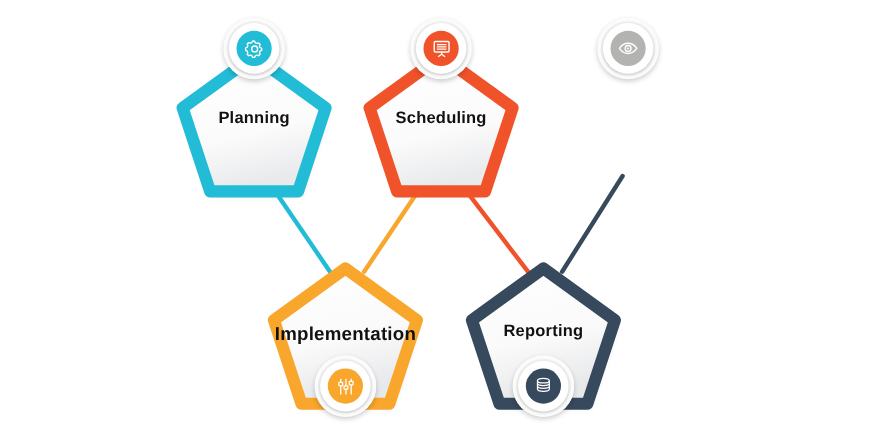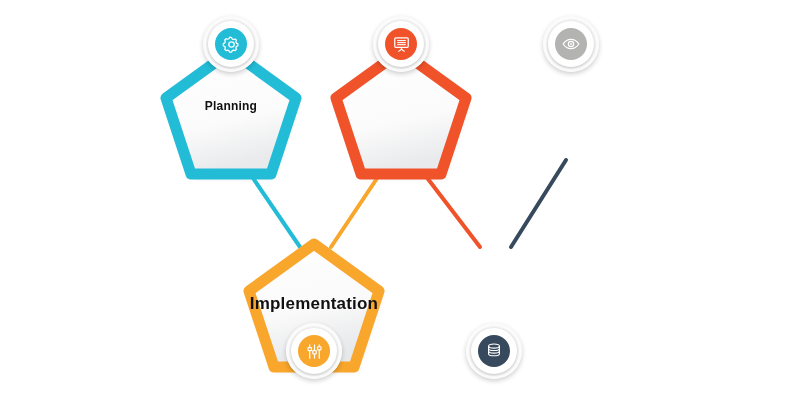--- a/index.html
+++ b/index.html
@@ -69,21 +69,21 @@
           <stop offset="65%" stop-color="#fbfbfb"></stop>
           <stop offset="100%" stop-color="#e9eaec"></stop>
         </linearGradient>
         <filter id="sh1" x="-30%" y="-30%" width="170%" height="170%">
           <feDropShadow dx="2" dy="3" stdDeviation="3" flood-color="#9aa0a6" flood-opacity="0.35"></feDropShadow>
         </filter>
       </defs>
       <polygon points="72,16 137,63 112,139 32,139 7,63" fill="url(#fillPlan)" filter="url(#sh1)"></polygon>
       <polygon points="72,16 137,63 112,139 32,139 7,63" fill="none" stroke="#22bcd6" stroke-width="11" stroke-linejoin="round"></polygon>
     </svg>
-    <div class="node-label" style="top:64px;font-size:12px;">Planning</div>
+    <div class="node-label" style="top:64px;font-size:15px;">Planning</div>
   </div>
   <div class="badge badge-outer" style="left:203px;top:16px;width:56px;height:56px;">
     <div class="badge-ring" style="left:5px;top:5px;width:46px;height:46px;"></div>
     <div class="badge-disc" style="left:12px;top:12px;width:32px;height:32px;background:#22bcd6;">
       <svg width="19" height="19" viewBox="0 0 24 24">
         <path d="M12 3.2 13 5.1a7 7 0 0 1 1.6.66l2-.7 1.6 1.6-.7 2c.28.5.5 1.04.66 1.6l1.9 1v2.3l-1.9 1a7 7 0 0 1-.66 1.6l.7 2-1.6 1.6-2-.7c-.5.28-1.04.5-1.6.66l-1 1.9H9.7l-1-1.9a7 7 0 0 1-1.6-.66l-2 .7-1.6-1.6.7-2a7 7 0 0 1-.66-1.6l-1.9-1V10.9l1.9-1c.16-.56.38-1.1.66-1.6l-.7-2 1.6-1.6 2 .7c.5-.28 1.04-.5 1.6-.66l1-1.9z" fill="none" stroke="#ffffff" stroke-width="1.6" stroke-linejoin="round"></path>
         <circle cx="12" cy="12" r="3.4" fill="none" stroke="#ffffff" stroke-width="1.6"></circle>
       </svg>
     </div>
   </div>
@@ -93,20 +93,21 @@
       <defs>
         <linearGradient id="fillSched" x1="0" y1="0" x2="0.25" y2="1">
           <stop offset="0%" stop-color="#ffffff"></stop>
           <stop offset="65%" stop-color="#fbfbfb"></stop>
           <stop offset="100%" stop-color="#e9eaec"></stop>
         </linearGradient>
       </defs>
       <polygon points="72,16 137,63 112,139 32,139 7,63" fill="url(#fillSched)" filter="url(#sh1)"></polygon>
       <polygon points="72,16 137,63 112,139 32,139 7,63" fill="none" stroke="#f0532a" stroke-width="11" stroke-linejoin="round"></polygon>
     </svg>
+    <div class="node-label" style="top:64px;font-size:15px;">Scheduling</div>
   </div>
   <div class="badge badge-outer" style="left:373px;top:16px;width:56px;height:56px;">
     <div class="badge-ring" style="left:5px;top:5px;width:46px;height:46px;"></div>
     <div class="badge-disc" style="left:12px;top:12px;width:32px;height:32px;background:#f0532a;">
       <svg width="19" height="19" viewBox="0 0 24 24">
         <rect x="3.5" y="3.5" width="17" height="12" rx="1.2" fill="none" stroke="#ffffff" stroke-width="1.6"></rect>
         <line x1="6.5" y1="7" x2="17.5" y2="7" stroke="#ffffff" stroke-width="1.4"></line>
         <line x1="6.5" y1="9.6" x2="17.5" y2="9.6" stroke="#ffffff" stroke-width="1.4"></line>
         <line x1="6.5" y1="12.2" x2="17.5" y2="12.2" stroke="#ffffff" stroke-width="1.4"></line>
         <line x1="12" y1="15.5" x2="12" y2="18" stroke="#ffffff" stroke-width="1.5"></line>
@@ -148,20 +149,34 @@
         <line x1="6" y1="3" x2="6" y2="21" stroke="#ffffff" stroke-width="1.5"></line>
         <line x1="12" y1="3" x2="12" y2="21" stroke="#ffffff" stroke-width="1.5"></line>
         <line x1="18" y1="3" x2="18" y2="21" stroke="#ffffff" stroke-width="1.5"></line>
         <rect x="3.8" y="7" width="4.4" height="4" rx="0.8" fill="#f8a62c" stroke="#ffffff" stroke-width="1.5"></rect>
         <rect x="9.8" y="11" width="4.4" height="4" rx="0.8" fill="#f8a62c" stroke="#ffffff" stroke-width="1.5"></rect>
         <rect x="15.8" y="6" width="4.4" height="4" rx="0.8" fill="#f8a62c" stroke="#ffffff" stroke-width="1.5"></rect>
       </svg>
     </div>
   </div>
 
+  <div class="node" style="left:422px;top:228px;width:144px;height:148px;">
+    <svg class="penta-svg" width="144" height="150" viewBox="0 0 144 150">
+      <defs>
+        <linearGradient id="fillRep" x1="0" y1="0" x2="0.25" y2="1">
+          <stop offset="0%" stop-color="#ffffff"></stop>
+          <stop offset="60%" stop-color="#fafafa"></stop>
+          <stop offset="100%" stop-color="#e7e8ea"></stop>
+        </linearGradient>
+      </defs>
+      <polygon points="72,16 137,63 112,139 32,139 7,63" fill="url(#fillRep)" filter="url(#sh1)"></polygon>
+      <polygon points="72,16 137,63 112,139 32,139 7,63" fill="none" stroke="#37495c" stroke-width="11" stroke-linejoin="round"></polygon>
+    </svg>
+    <div class="node-label" style="top:64px;font-size:15px;">Reporting</div>
+  </div>
   <div class="badge badge-outer" style="left:466px;top:323px;width:56px;height:56px;">
     <div class="badge-ring" style="left:5px;top:5px;width:46px;height:46px;"></div>
     <div class="badge-disc" style="left:12px;top:12px;width:32px;height:32px;background:#37495c;">
       <svg width="18" height="18" viewBox="0 0 24 24">
         <ellipse cx="12" cy="5.4" rx="7.2" ry="2.8" fill="none" stroke="#ffffff" stroke-width="1.5"></ellipse>
         <path d="M4.8 5.4v3.1c0 1.55 3.22 2.8 7.2 2.8s7.2-1.25 7.2-2.8V5.4" fill="none" stroke="#ffffff" stroke-width="1.5"></path>
         <path d="M4.8 8.9v3.1c0 1.55 3.22 2.8 7.2 2.8s7.2-1.25 7.2-2.8V8.9" fill="none" stroke="#ffffff" stroke-width="1.5"></path>
         <path d="M4.8 12.4v3.1c0 1.55 3.22 2.8 7.2 2.8s7.2-1.25 7.2-2.8v-3.1" fill="none" stroke="#ffffff" stroke-width="1.5"></path>
       </svg>
     </div>

